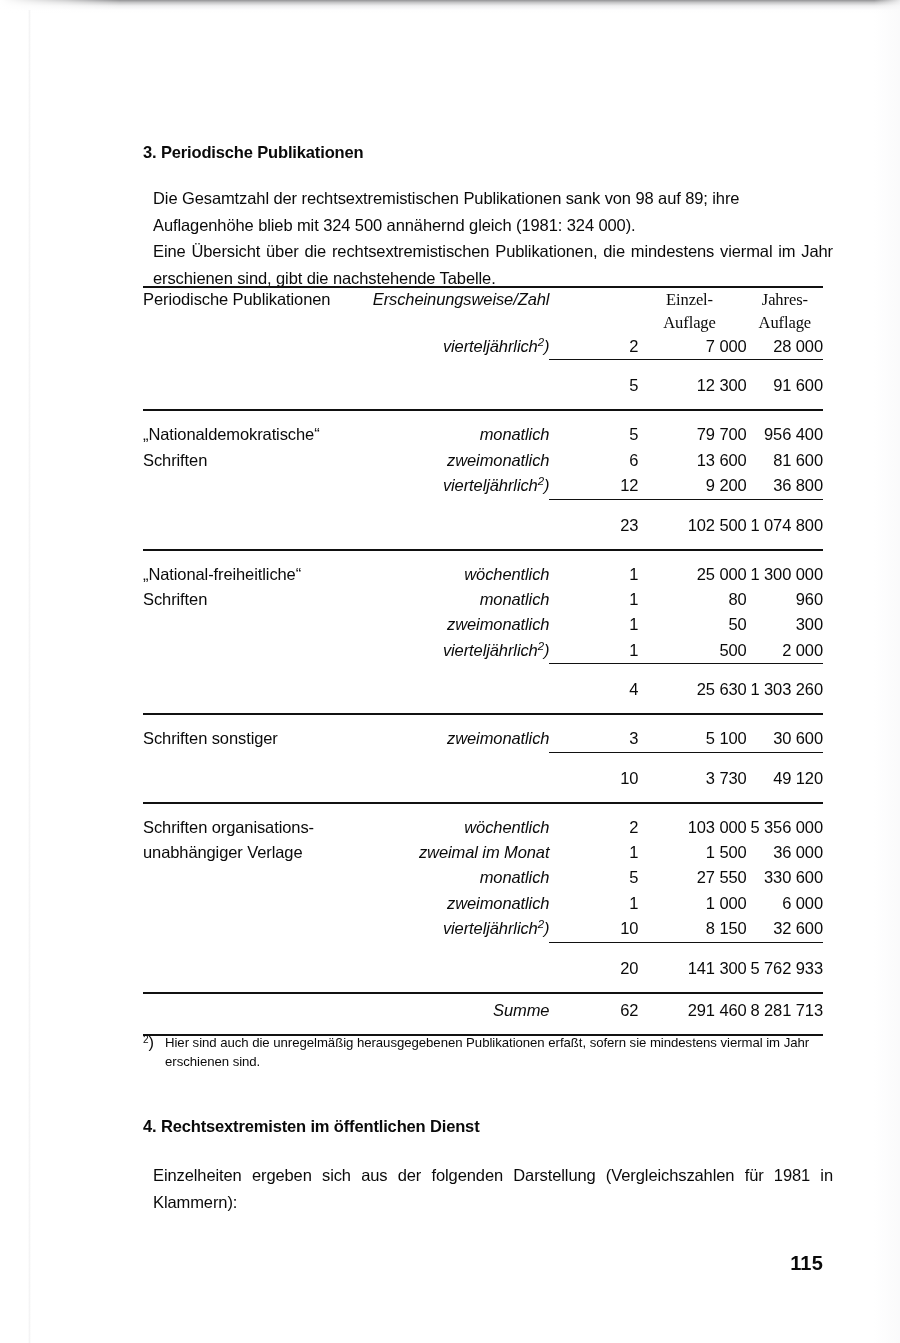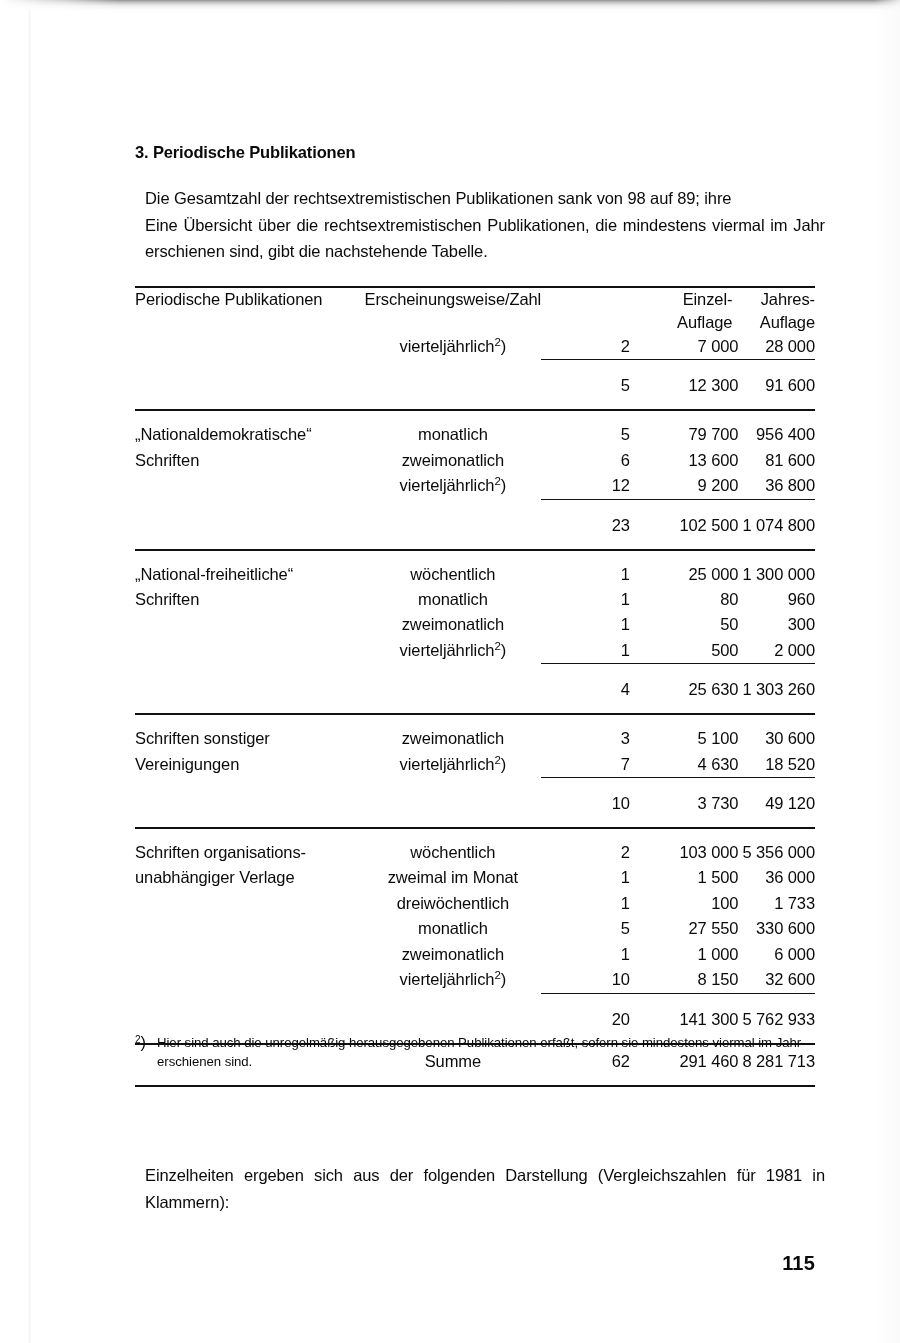--- a/index.html
+++ b/index.html
@@ -55,21 +55,21 @@
     width: 26px; height: 1343px;
     background: linear-gradient(to left,
         rgba(249,249,250,0.85) 0%,
         rgba(255,255,255,0) 100%);
     pointer-events: none;
   }
 
   
   .page {
     position: absolute;
-    left: 135px;
+    left: 143px;
     top: 0;
     width: 680px;
     height: 1343px;
   }
 
   h2.section-head {
     position: absolute;
     margin: 0;
     font-size: 16.5px;
     font-weight: bold;
@@ -103,27 +103,27 @@
     border-collapse: collapse;
     font-size: 16.5px;
     letter-spacing: -0.1px;
   }
   .tbl td, .tbl th {
     padding: 0;
     font-weight: normal;
     vertical-align: top;
   }
   .c-name   { width: 238px; text-align: left;  padding-left: 2px; }
-  .c-freq   { width: 152px; text-align: center;  }
+  .c-freq   { width: 152px; text-align: right; font-style: italic;  }
   .c-count  { width: 100px; text-align: right; padding-right: 12px; }
   .c-einzel { width: 110px; text-align: right; padding-right: 12px; }
   .c-jahres { width: 80px;  text-align: right; padding-right: 0px; margin-left: 7px; }
 
   .hdr-cell { padding-top: 8px; padding-bottom: 9px; line-height: 23px; }
-  .hdr-center { text-align: right; }
+  .hdr-center { text-align: center; font-family: Liberation Serif, serif; }
   .hdr-center .l2 { display: block; }
   .c-einzel.hdr-cell { padding-right: 6px; }
   .c-jahres.hdr-cell { padding-right: 0px; }
 
   .data-cell { line-height: 25.4px; }
   .blk-first td { padding-top: 11px; }
   .blk td { height: 25.4px; }
 
   .rule-full { border-bottom: 2.2px solid #111; }
   .rule-top  { border-top: 2.2px solid #111; }
@@ -179,20 +179,21 @@
 <div class="scan-top-shadow fade-left"></div>
 <div class="scan-left-edge"></div>
 <div class="scan-right-edge"></div>
 
 <div class="page">
 
   <h2 class="section-head head-3">3. Periodische Publikationen</h2>
 
   <div class="para para-1">
     <div>Die Gesamtzahl der rechtsextremistischen Publikationen sank von 98 auf 89; ihre</div>
+    <div>Auflagenhöhe blieb mit 324 500 annähernd gleich (1981: 324 000).</div>
     <div class="just">Eine Übersicht über die rechtsextremistischen Publikationen, die mindestens viermal im Jahr erschienen sind, gibt die nachstehende Tabelle.</div>
   </div>
 
   <table class="tbl">
     <thead>
       <tr class="rule-top">
         <th class="c-name hdr-cell">Periodische Publikationen</th>
         <th class="c-freq hdr-cell">Erscheinungsweise/Zahl</th>
         <th class="c-count hdr-cell"></th>
         <th class="c-einzel hdr-cell hdr-center">
@@ -325,27 +326,20 @@
           <td class="blk-gap rule-full"></td>
           <td class="blk-gap rule-full"></td>
         </tr>
         <tr class="blk blk-first">
           <td class="c-name data-cell">Schriften sonstiger</td>
           <td class="c-freq data-cell">zweimonatlich</td>
           <td class="c-count data-cell">3</td>
           <td class="c-einzel data-cell">5 100</td>
           <td class="c-jahres data-cell">30 600</td>
         </tr>
-        <tr class="blk">
-          <td class="c-name data-cell">Vereinigungen</td>
-          <td class="c-freq data-cell">vierteljährlich<sup class="fn">2</sup><span class="paren">)</span></td>
-          <td class="c-count data-cell">7</td>
-          <td class="c-einzel data-cell">4 630</td>
-          <td class="c-jahres data-cell">18 520</td>
-        </tr>
         <tr>
           <td class="c-name sub-rule-spacer"></td>
           <td class="c-freq sub-rule-spacer"></td>
           <td class="c-count sub-rule-spacer sub-rule"></td>
           <td class="c-einzel sub-rule-spacer sub-rule"></td>
           <td class="c-jahres sub-rule-spacer sub-rule"></td>
         </tr>
         <tr class="sub-row">
           <td class="c-name data-cell"></td>
           <td class="c-freq data-cell"></td>
@@ -369,27 +363,20 @@
         </tr>
         <tr class="blk">
           <td class="c-name data-cell">unabhängiger Verlage</td>
           <td class="c-freq data-cell">zweimal im Monat</td>
           <td class="c-count data-cell">1</td>
           <td class="c-einzel data-cell">1 500</td>
           <td class="c-jahres data-cell">36 000</td>
         </tr>
         <tr class="blk">
           <td class="c-name data-cell"></td>
-          <td class="c-freq data-cell">dreiwöchentlich</td>
-          <td class="c-count data-cell">1</td>
-          <td class="c-einzel data-cell">100</td>
-          <td class="c-jahres data-cell">1 733</td>
-        </tr>
-        <tr class="blk">
-          <td class="c-name data-cell"></td>
           <td class="c-freq data-cell">monatlich</td>
           <td class="c-count data-cell">5</td>
           <td class="c-einzel data-cell">27 550</td>
           <td class="c-jahres data-cell">330 600</td>
         </tr>
         <tr class="blk">
           <td class="c-name data-cell"></td>
           <td class="c-freq data-cell">zweimonatlich</td>
           <td class="c-count data-cell">1</td>
           <td class="c-einzel data-cell">1 000</td>
@@ -438,19 +425,20 @@
           <td class="blk-gap rule-full"></td>
         </tr>
       </tbody>
   </table>
 
   <div class="footnote">
     <span class="fn-mark"><sup class="fn">2</sup><span class="paren">)</span></span>
     <span class="fn-body">Hier sind auch die unregelmäßig herausgegebenen Publikationen erfaßt, sofern sie mindestens viermal im Jahr erschienen sind.</span>
   </div>
 
+  <h2 class="section-head head-4">4. Rechtsextremisten im öffentlichen Dienst</h2>
 
   <div class="para para-4">
     <div class="just">Einzelheiten ergeben sich aus der folgenden Darstellung (Vergleichszahlen für 1981 in Klammern):</div>
   </div>
 
   <div class="pageno">115</div>
 </div>
 
 </body></html>

